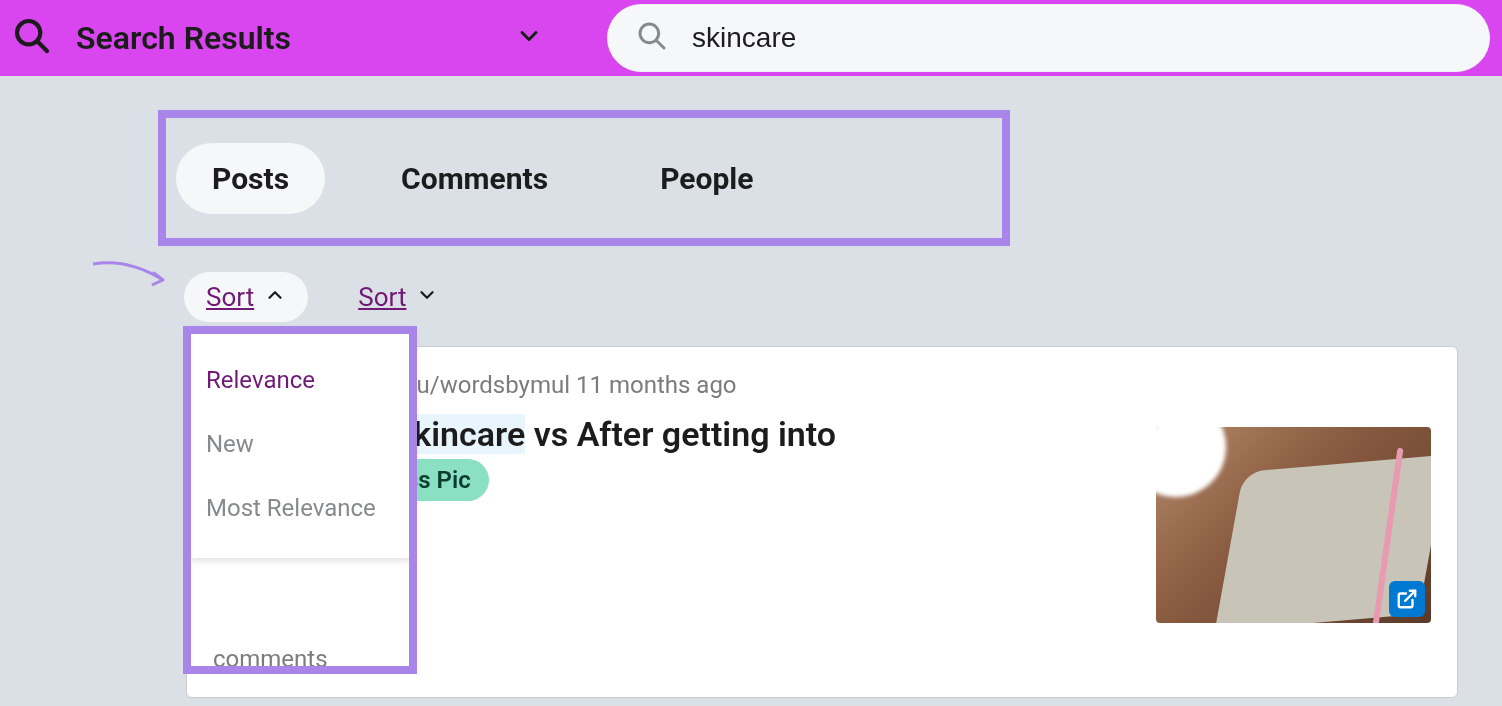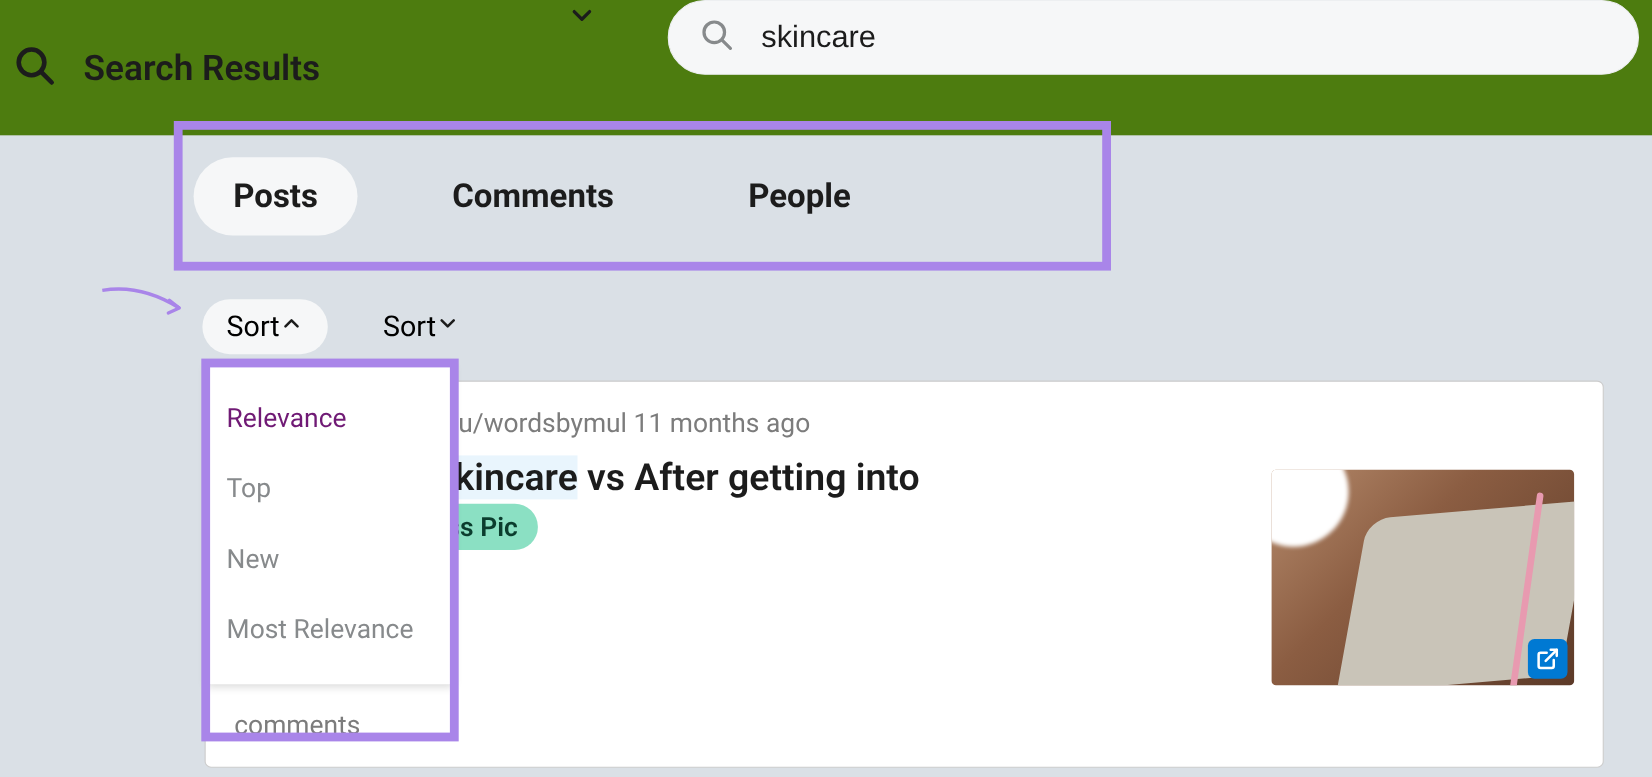--- a/index.html
+++ b/index.html
@@ -4,23 +4,24 @@
   <style>
     * { margin: 0; padding: 0; box-sizing: border-box; }
     body {
       font-family: -apple-system, BlinkMacSystemFont, "Segoe UI", Roboto, Helvetica, Arial, sans-serif;
       background: #dae0e6;
       width: 1502px;
       height: 706px;
       overflow: hidden;
     }
     .header-bar {
-      background: #4d7c0f;
-      height: 123px;
-      display: flex;
+      background: #d946ef;
+      height: 76px;
+      display: flex;
+      align-items: center;
       padding: 0 12px;
       gap: 24px;
     }
     .header-left {
       display: flex;
       align-items: center;
       gap: 24px;
     }
     .search-icon-main svg { width: 40px; height: 40px; }
     .search-results-title {
@@ -81,21 +82,21 @@
       top: 256px;
       z-index: 5;
       pointer-events: none;
     }
 
     .tabs-row {
       position: absolute;
       left: 176px;
       top: 128px;
       display: flex;
-      gap: 50px;
+      gap: 40px;
       align-items: center;
       height: 100px;
     }
     .tab {
       font-size: 30px;
       font-weight: 700;
       color: #1c1c1c;
       padding: 18px 36px;
       border-radius: 40px;
       cursor: pointer;
@@ -108,25 +109,27 @@
       position: absolute;
       left: 184px;
       top: 272px;
       display: flex;
       gap: 28px;
       align-items: center;
     }
     .filter-pill {
       display: flex;
       align-items: center;
+      gap: 10px;
       font-size: 26px;
-      color: #000000;
+      color: #701a75;
       padding: 10px 22px;
       border-radius: 40px;
       cursor: pointer;
+      text-decoration: underline;
     }
     .filter-pill.active { background: #f6f7f8; }
     .filter-pill svg { width: 22px; height: 22px; }
 
     .sort-menu {
       position: absolute;
       left: 188px;
       top: 330px;
       width: 224px;
       background: #fff;
@@ -328,21 +331,20 @@
         <path d="M18 13v6a2 2 0 0 1-2 2H5a2 2 0 0 1-2-2V8a2 2 0 0 1 2-2h6"></path>
         <polyline points="15 3 21 3 21 9"></polyline>
         <line x1="10" y1="14" x2="21" y2="3"></line>
       </svg>
     </div>
   </div>
 </div>
 
 <div class="sort-menu">
   <div class="sort-item selected">Relevance</div>
-  <div class="sort-item">Top</div>
   <div class="sort-item">New</div>
   <div class="sort-item">Most Relevance</div>
 </div>
 
 <div class="purple-frame-tabs"></div>
 <div class="purple-frame-sort"></div>
 <svg class="purple-arrow" width="90" height="40">
   <path d="M 5 8 Q 40 2 75 24" fill="none" stroke="#a985e9" stroke-width="3"></path>
   <path d="M 75 24 L 66 17 M 75 24 L 65 28.5" fill="none" stroke="#a985e9" stroke-width="3" stroke-linecap="round"></path>
 </svg>

